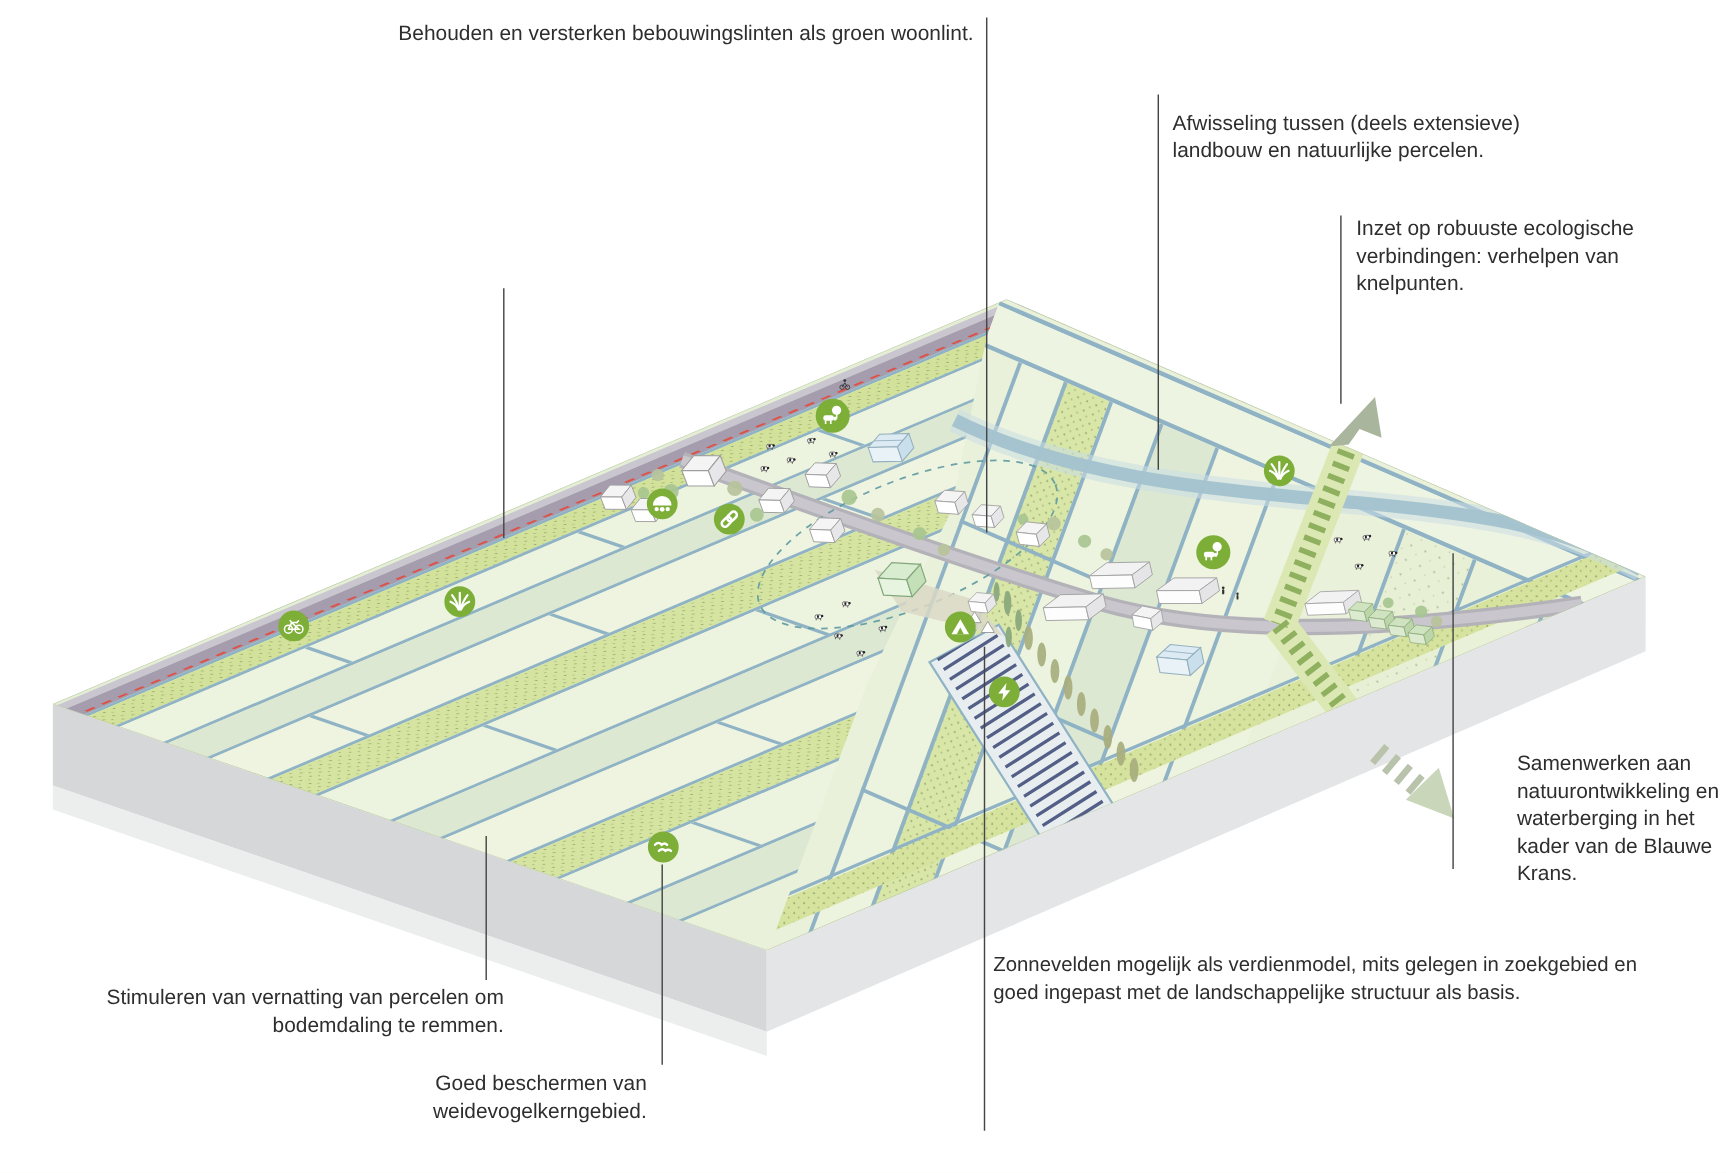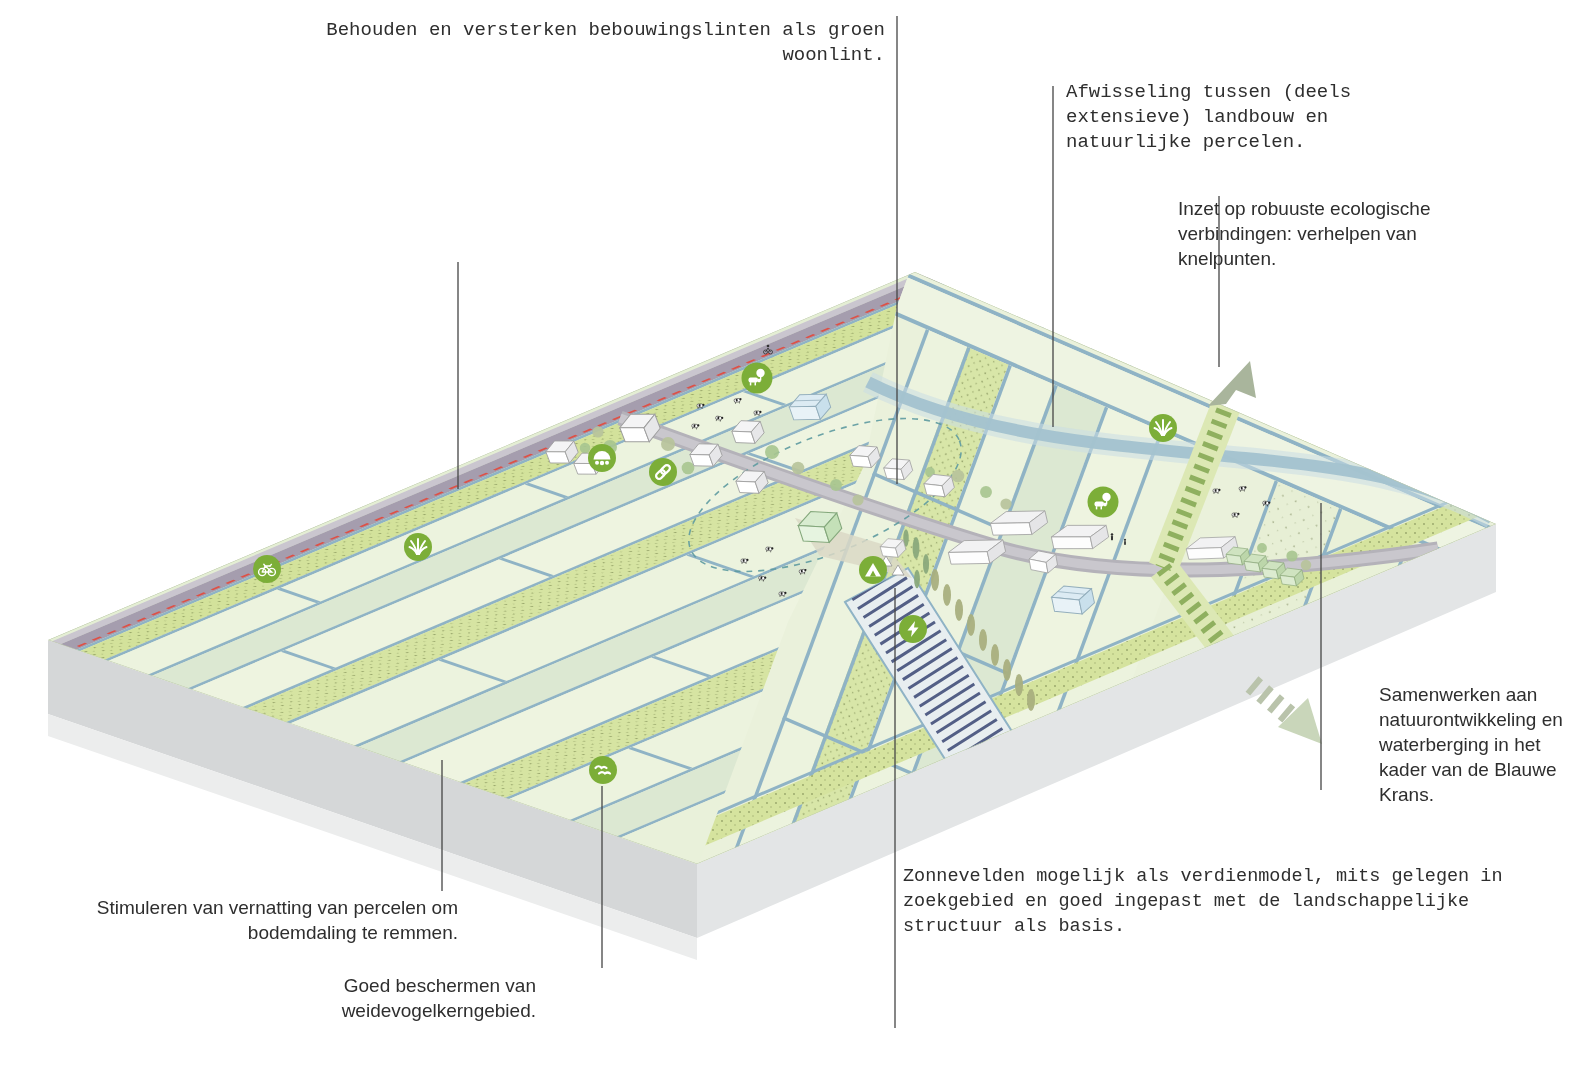--- a/index.html
+++ b/index.html
@@ -12,21 +12,21 @@
   }
   .canvas svg{position:absolute;left:0;top:0;}
   .label{
     position:absolute;
     color:#2e2e2e;
     font-size:19px;
     line-height:25px;
     z-index:5;
   }
   .label p{margin:0;}
-  .label.gap p{margin:0 0 24px 0;font-family:Liberation Mono, monospace;}
+  .label.gap p{margin:0 0 24px 0;}
   .label.gap p:last-child{margin:0;}
   .r{text-align:right;}
   .l{text-align:left;}
 </style>
 </head>
 <body>
 
 <div class="canvas">
 
 <svg width="1569" height="1066" viewBox="0 0 1569 1066" xmlns="http://www.w3.org/2000/svg">
@@ -437,38 +437,38 @@
     <line x1="442" y1="760" x2="442" y2="891"></line>
     <line x1="602" y1="786" x2="602" y2="968"></line>
     <line x1="895" y1="588" x2="895" y2="1028"></line>
   </g>
 </svg>
 
 <div class="label gap r" style="right:684px; top:18px; width:660px;">
   <p>Behouden en versterken bebouwingslinten als groen woonlint.</p>
 </div>
 
-<div class="label l" style="left:1066px; top:80px; width:348px;font-family:Liberation Mono, monospace;">
+<div class="label l" style="left:1066px; top:100px; width:348px;">
   <p>Afwisseling tussen (deels extensieve) landbouw en natuurlijke percelen.</p>
 </div>
 
-<div class="label l" style="left:1178px; top:196px; width:278px;">
+<div class="label l" style="left:1233px; top:196px; width:278px;">
   <p>Inzet op robuuste ecologische verbindingen: verhelpen van knelpunten.</p>
 </div>
 
 
 <div class="label l" style="left:1379px; top:682px; width:212px;">
   <p>Samenwerken aan natuurontwikkeling en waterberging in het kader van de Blauwe Krans.</p>
 </div>
 
 <div class="label r" style="right:1111px; top:895px; width:370px;">
   <p>Stimuleren van vernatting van percelen om bodemdaling te remmen.</p>
 </div>
 
-<div class="label r" style="right:1033px; top:973px; width:230px;">
+<div class="label r" style="right:981px; top:973px; width:230px;">
   <p>Goed beschermen van weidevogelkerngebied.</p>
 </div>
 
 <div class="label gap l" style="left:903px; top:864px; width:600px; font-size:18.5px;">
   <p>Zonnevelden mogelijk als verdienmodel, mits gelegen in zoekgebied en goed ingepast met de landschappelijke structuur als basis.</p>
 </div>
 
 </div>
 
 </body></html>

